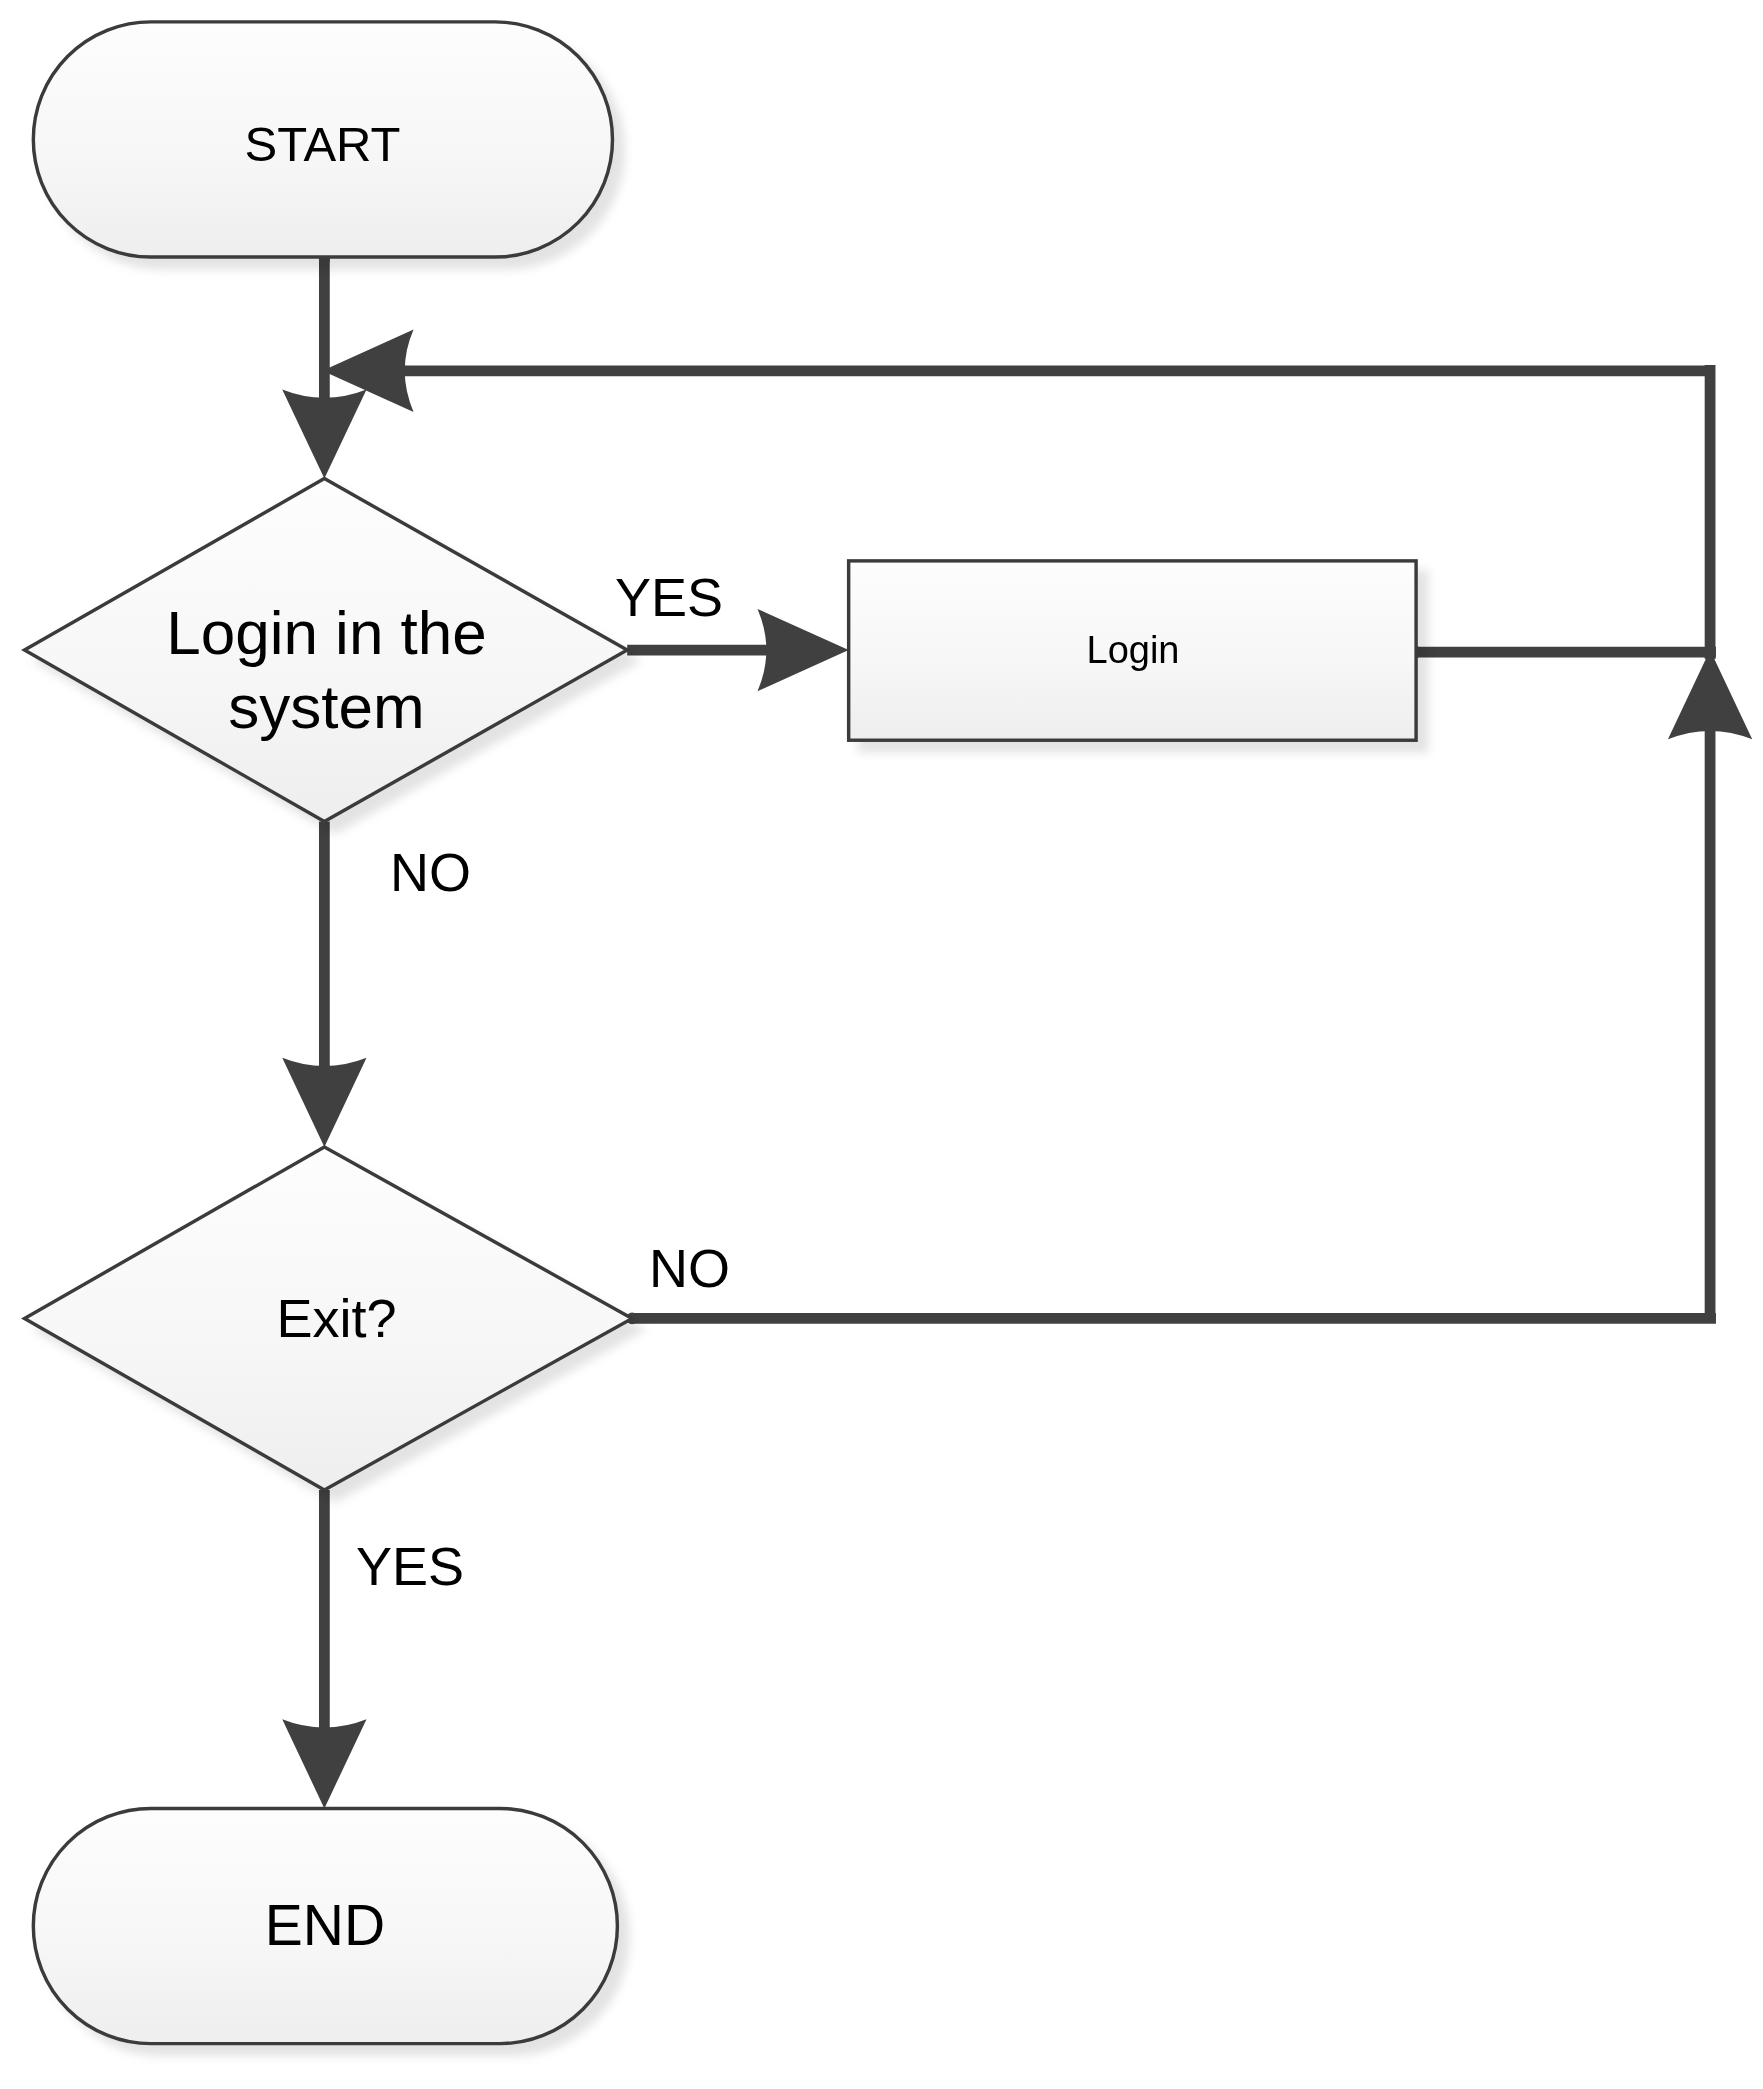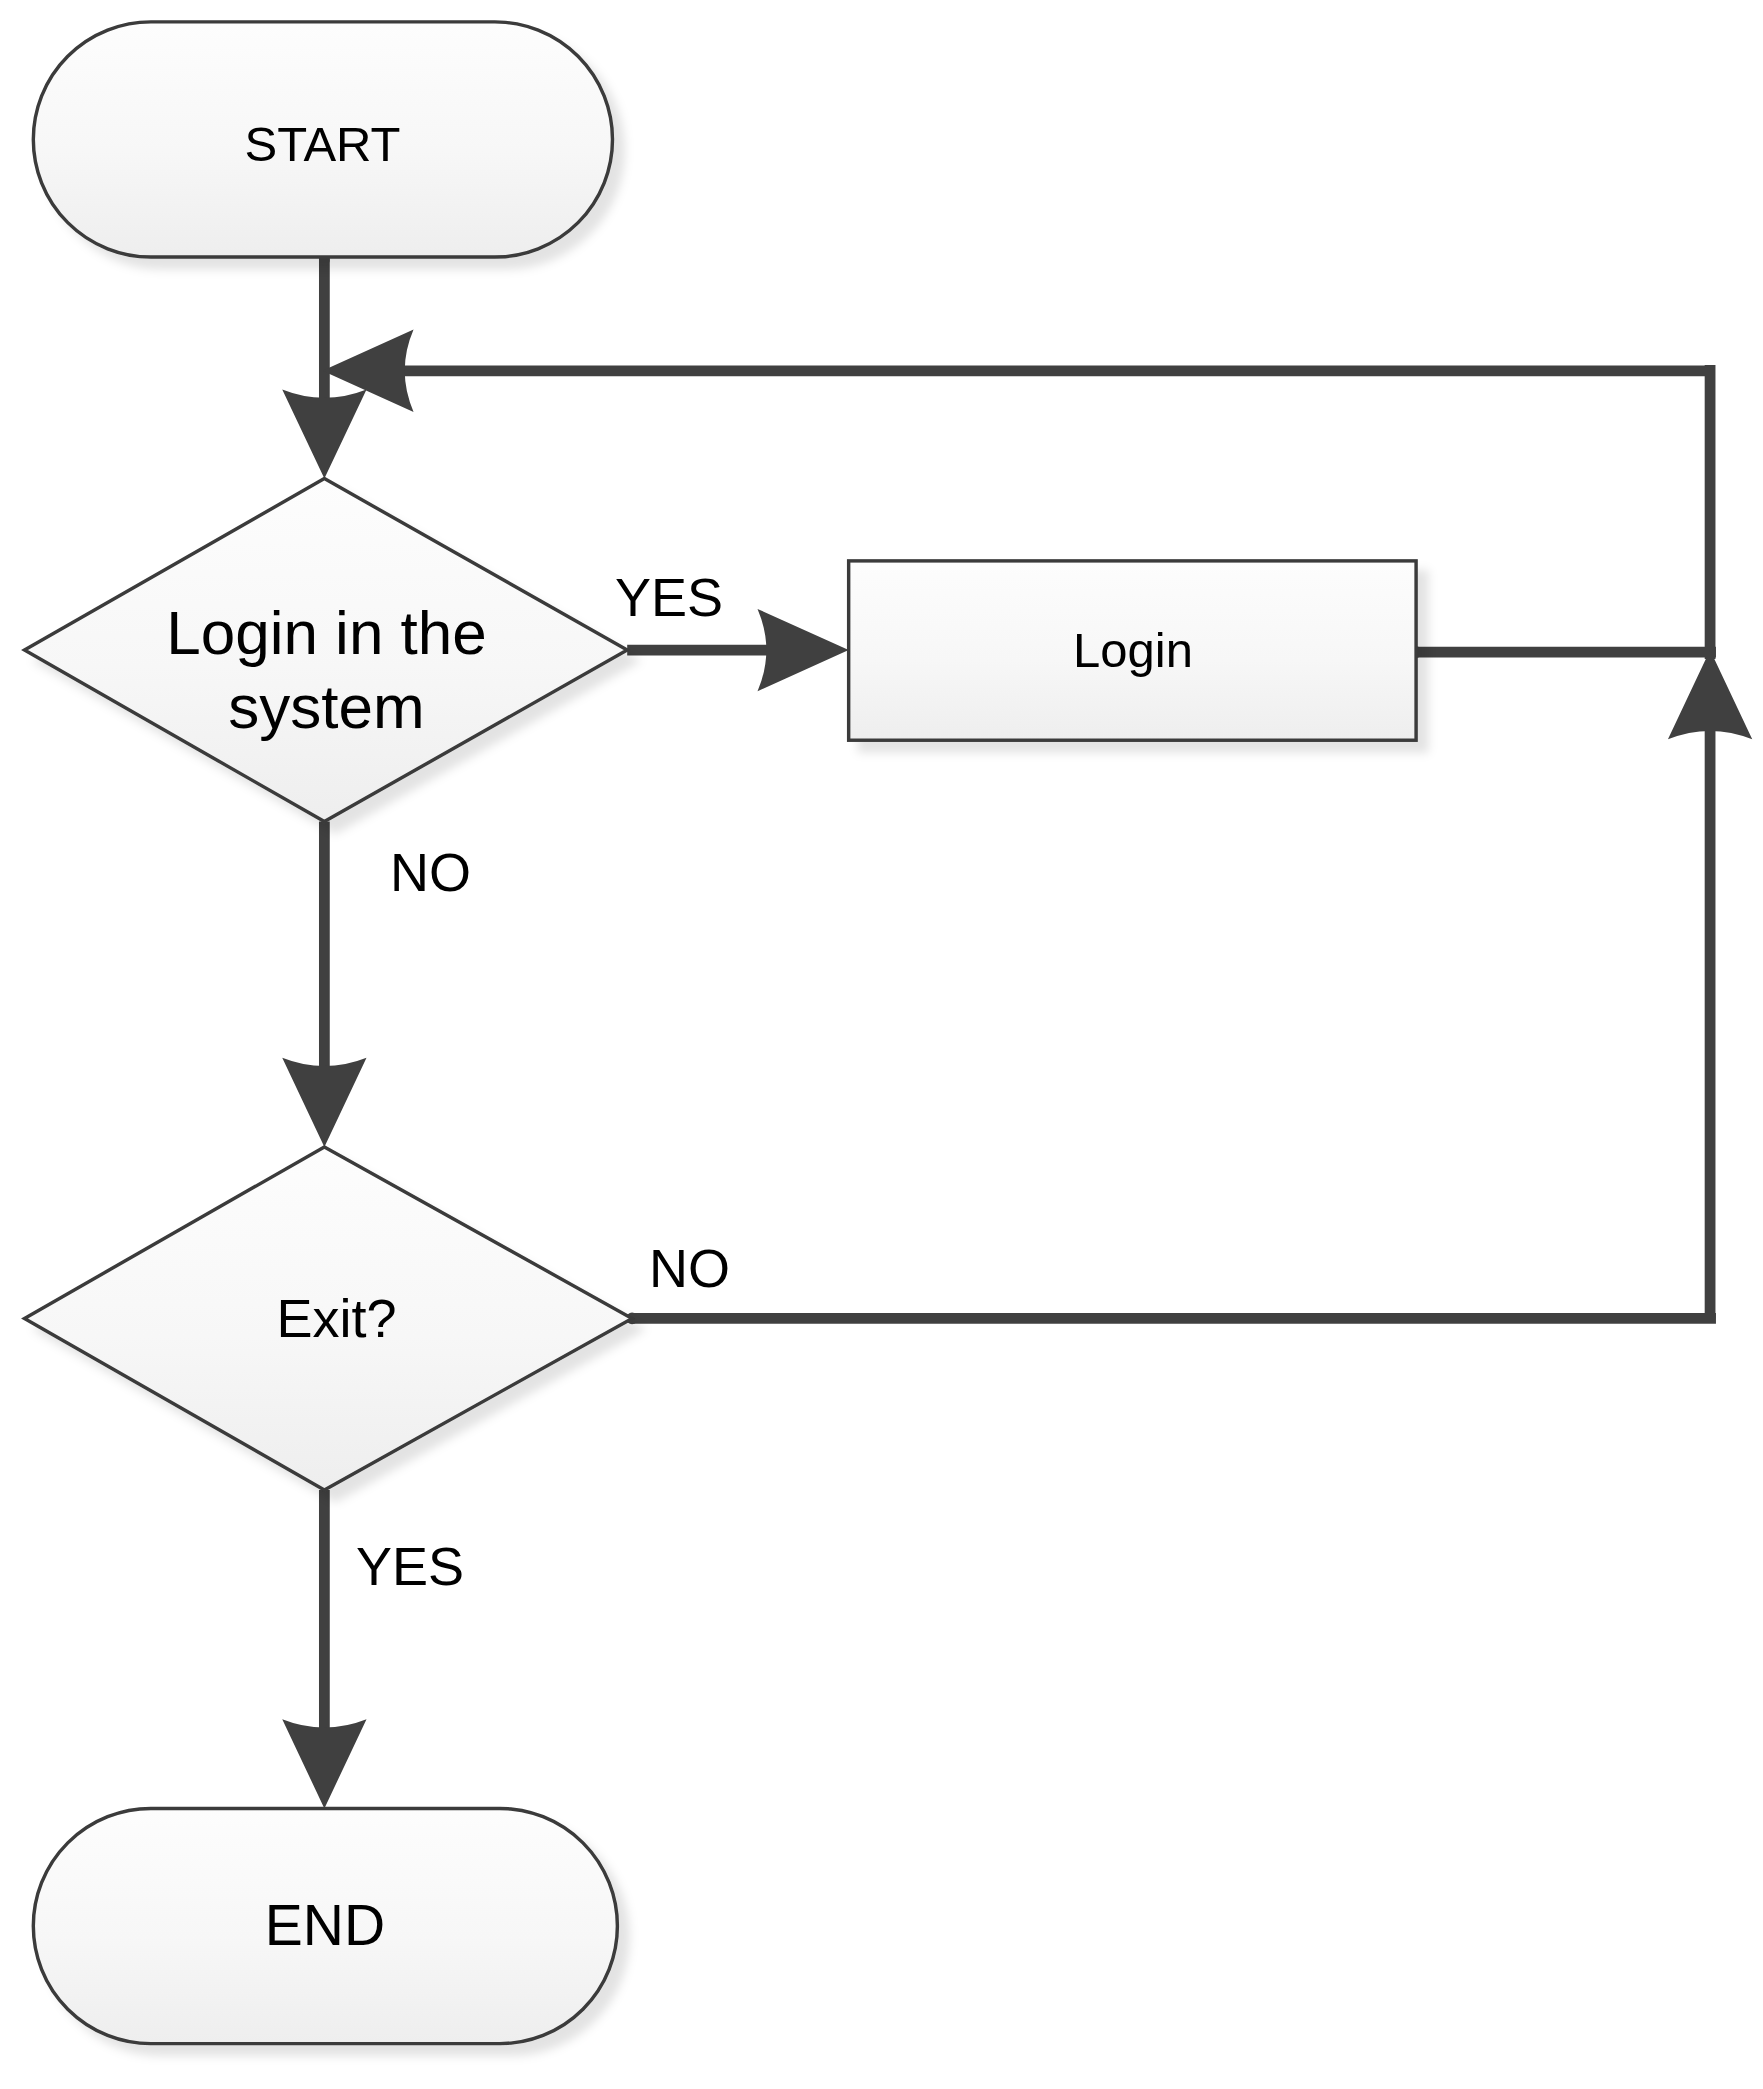--- a/index.html
+++ b/index.html
@@ -44,21 +44,21 @@
     font-family: "Liberation Sans", sans-serif;
     font-weight: 400;
     font-size: 54px;
     line-height: 1;
     white-space: nowrap;
   }
   .lbl-start   { left: 33px;  top: 21.6px;   width: 579px; height: 235px; font-size: 49px; margin-top: 6px; }
   .lbl-end     { left: 33px;  top: 1808px; width: 584px; height: 235px; font-size: 57px; }
   .lbl-dec1    { left: 93px;  top: 498px;  width: 467px; height: 343px; font-size: 62px; }
   .lbl-dec2    { left: 103px;  top: 1147px; width: 467px; height: 343px; font-size: 54px; }
-  .lbl-login   { left: 849px; top: 561px;  width: 568px; height: 179px; font-size: 49px; }
+  .lbl-login   { left: 849px; top: 561px;  width: 568px; height: 179px; font-size: 38px; }
 
   .el-yes-1 { left: 615px;  top: 570px;  }
   .el-no-1  { left: 390px;  top: 845px;  }
   .el-no-2  { left: 649px;  top: 1241px; }
   .el-yes-2 { left: 356px;  top: 1539px; }
 </style>
 </head>
 <body>
 
 <div id="canvas">

